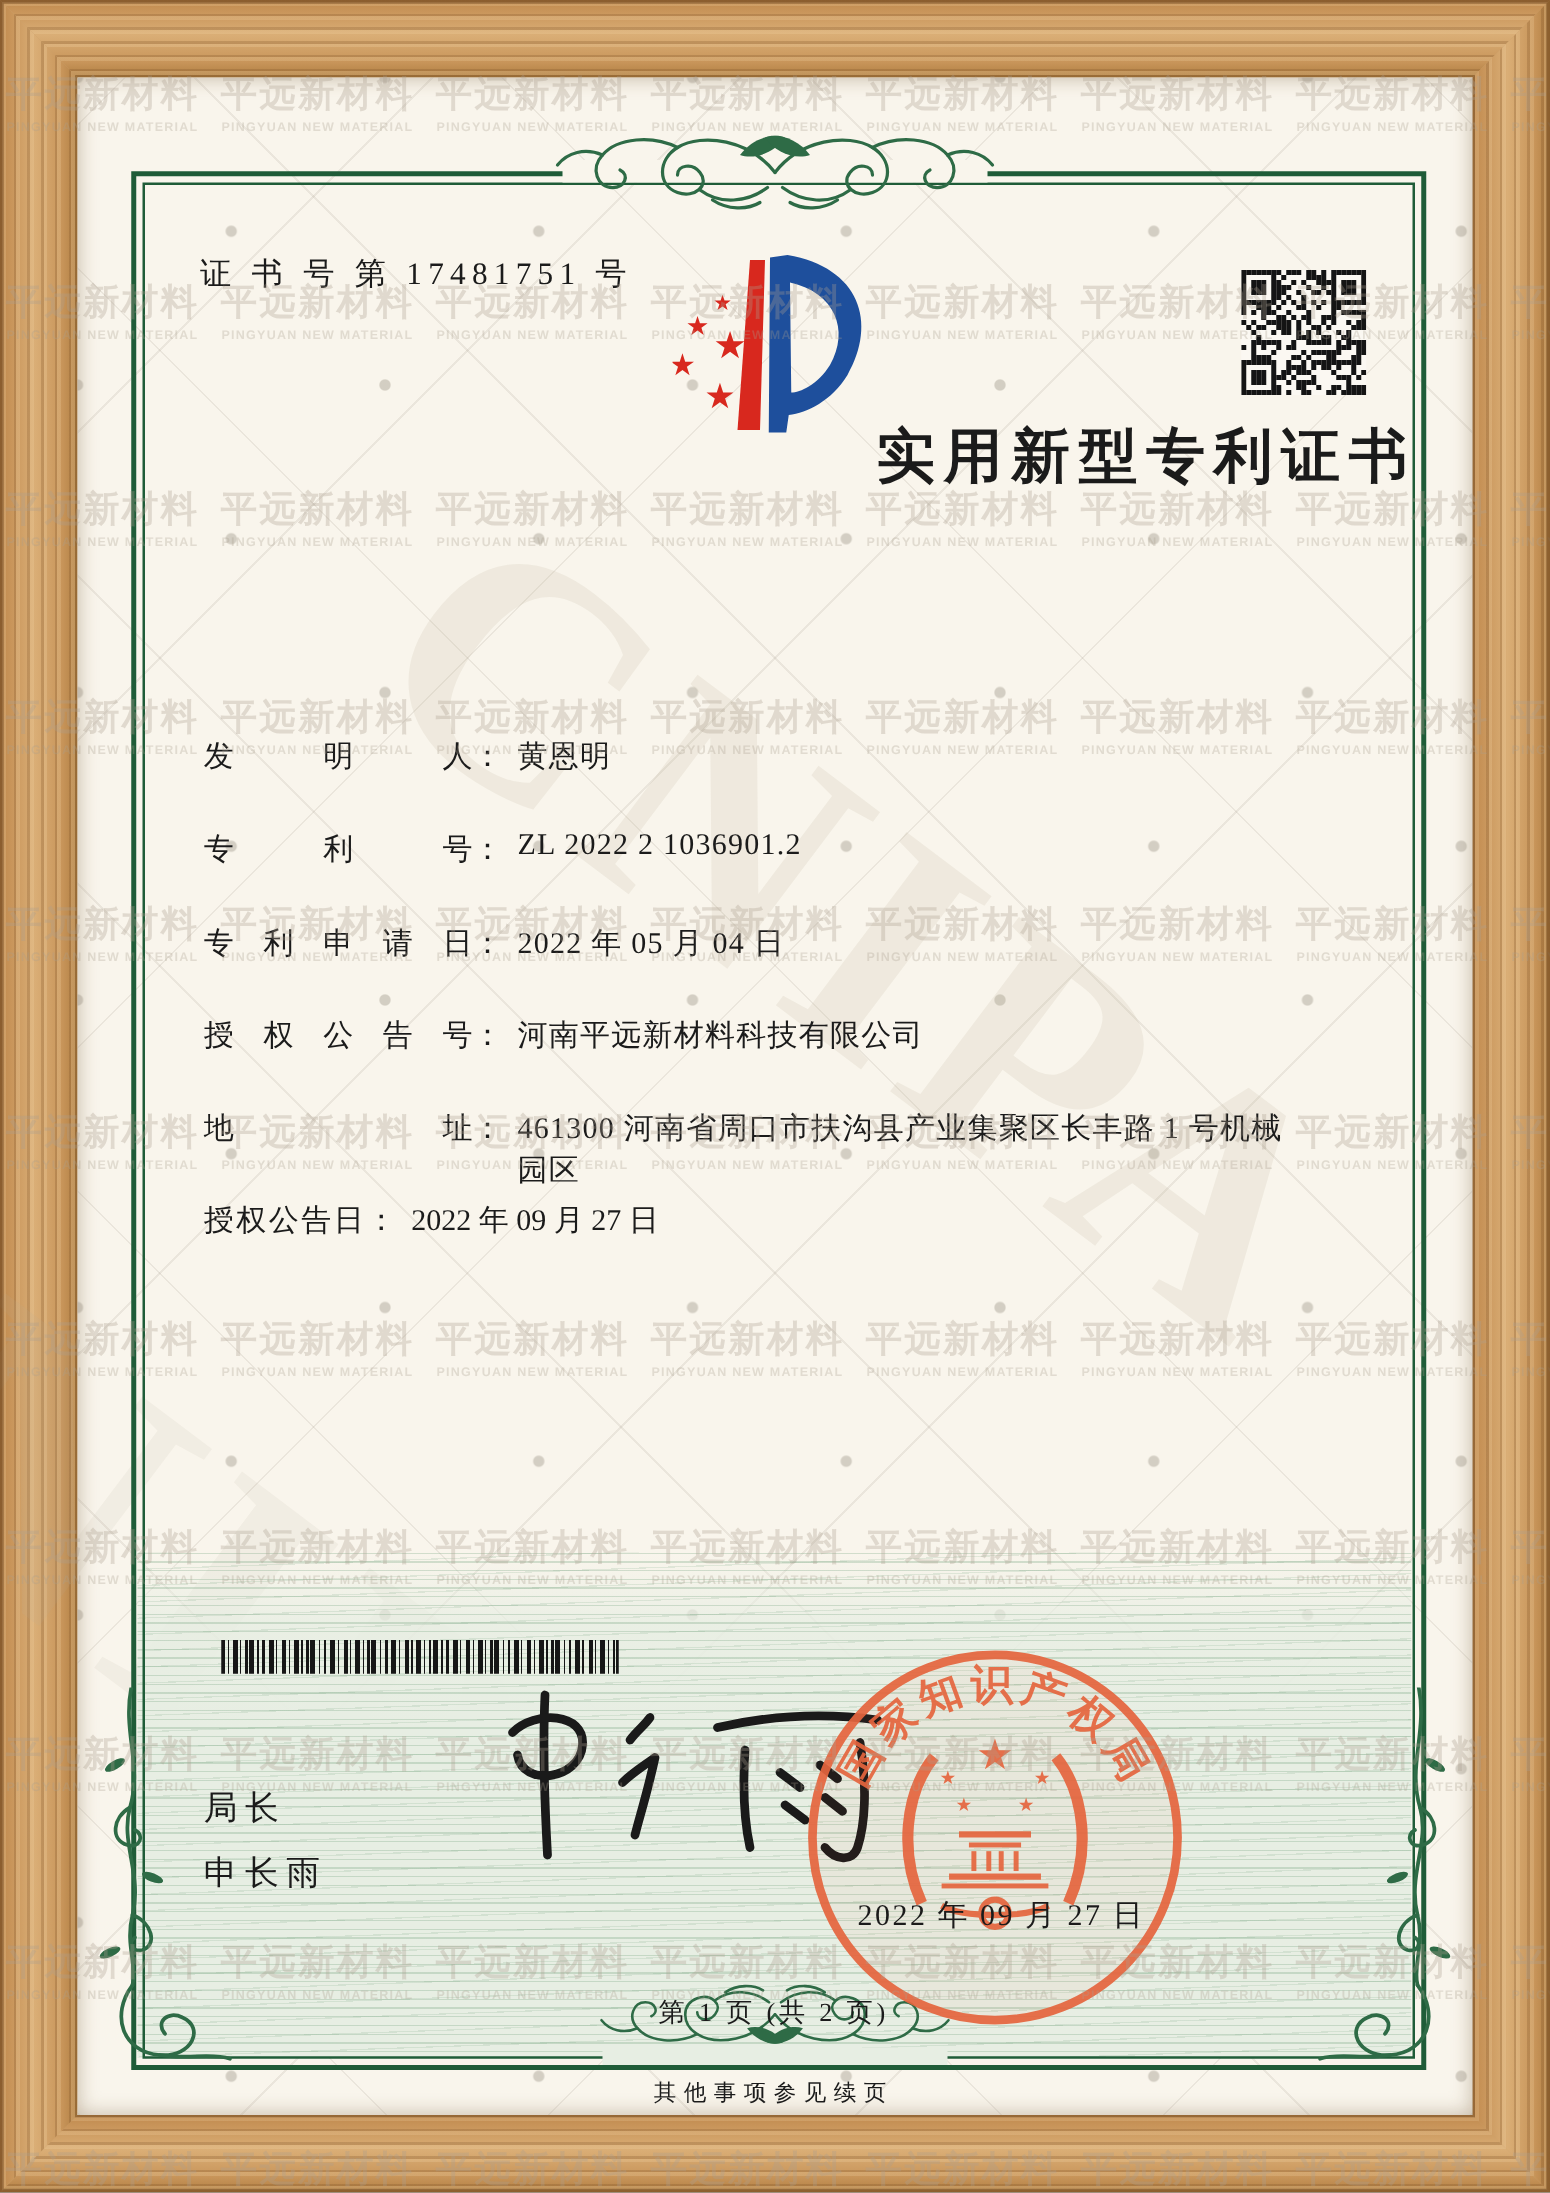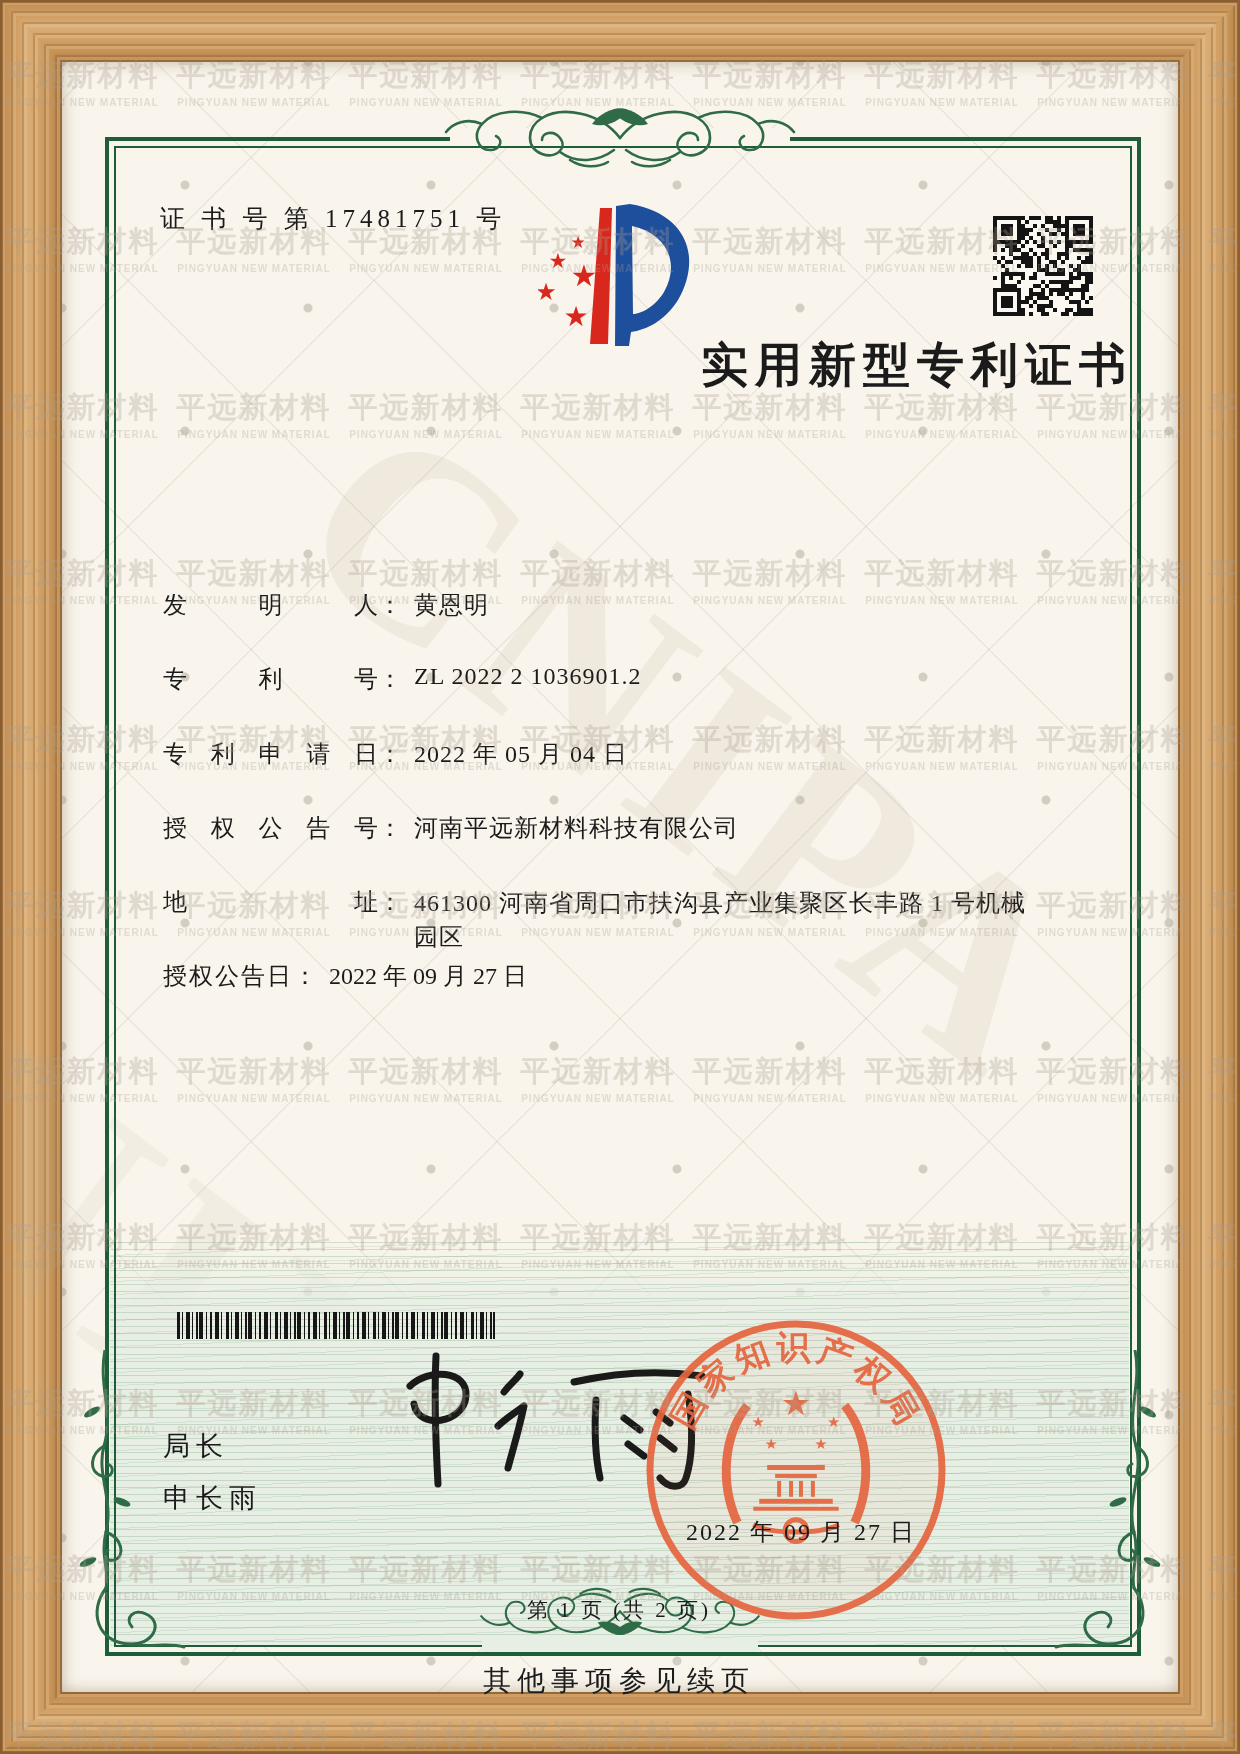--- a/index.html
+++ b/index.html
@@ -67,21 +67,21 @@
       #161616 9px 13px, rgba(0,0,0,0) 13px 15px, #161616 15px 16px, rgba(0,0,0,0) 16px 19px,
       #161616 19px 21px, rgba(0,0,0,0) 21px 22px, #161616 22px 26px, rgba(0,0,0,0) 26px 29px,
       #161616 29px 30px, rgba(0,0,0,0) 30px 33px, #161616 33px 35px, rgba(0,0,0,0) 35px 38px,
       #161616 38px 42px, rgba(0,0,0,0) 42px 44px, #161616 44px 45px, rgba(0,0,0,0) 45px 49px);}
   #signer-title{left:163px;top:1428px;font-size:27px;letter-spacing:6px;}
   #signer-name{left:163px;top:1480px;font-size:27px;letter-spacing:6px;}
   #signature-svg{position:absolute;left:398px;top:1348px;z-index:7;}
   #seal-svg{position:absolute;left:642px;top:1316px;z-index:7;opacity:.92;}
   #seal-date{left:676px;top:1516px;width:250px;text-align:center;font-size:24px;letter-spacing:2px;z-index:8;}
   #page-footer{left:105px;top:1596px;width:1028px;text-align:center;font-size:21px;letter-spacing:3px;}
-  #note{left:105px;top:1662px;width:1028px;text-align:center;font-size:28px;letter-spacing:6px;}
+  #note{left:105px;top:1662px;width:1028px;text-align:center;font-size:18px;letter-spacing:6px;}
   #logo-svg{position:absolute;left:538px;top:200px;z-index:7;}
   #qr{position:absolute;left:993px;top:216px;z-index:7;background:#fbf8f2;padding:0;}
 </style>
 </head>
 <body>
 
 <div id="canvas">
 
   <div id="wood-top" class="wood h"></div>
   <div id="wood-bottom" class="wood h"></div>

